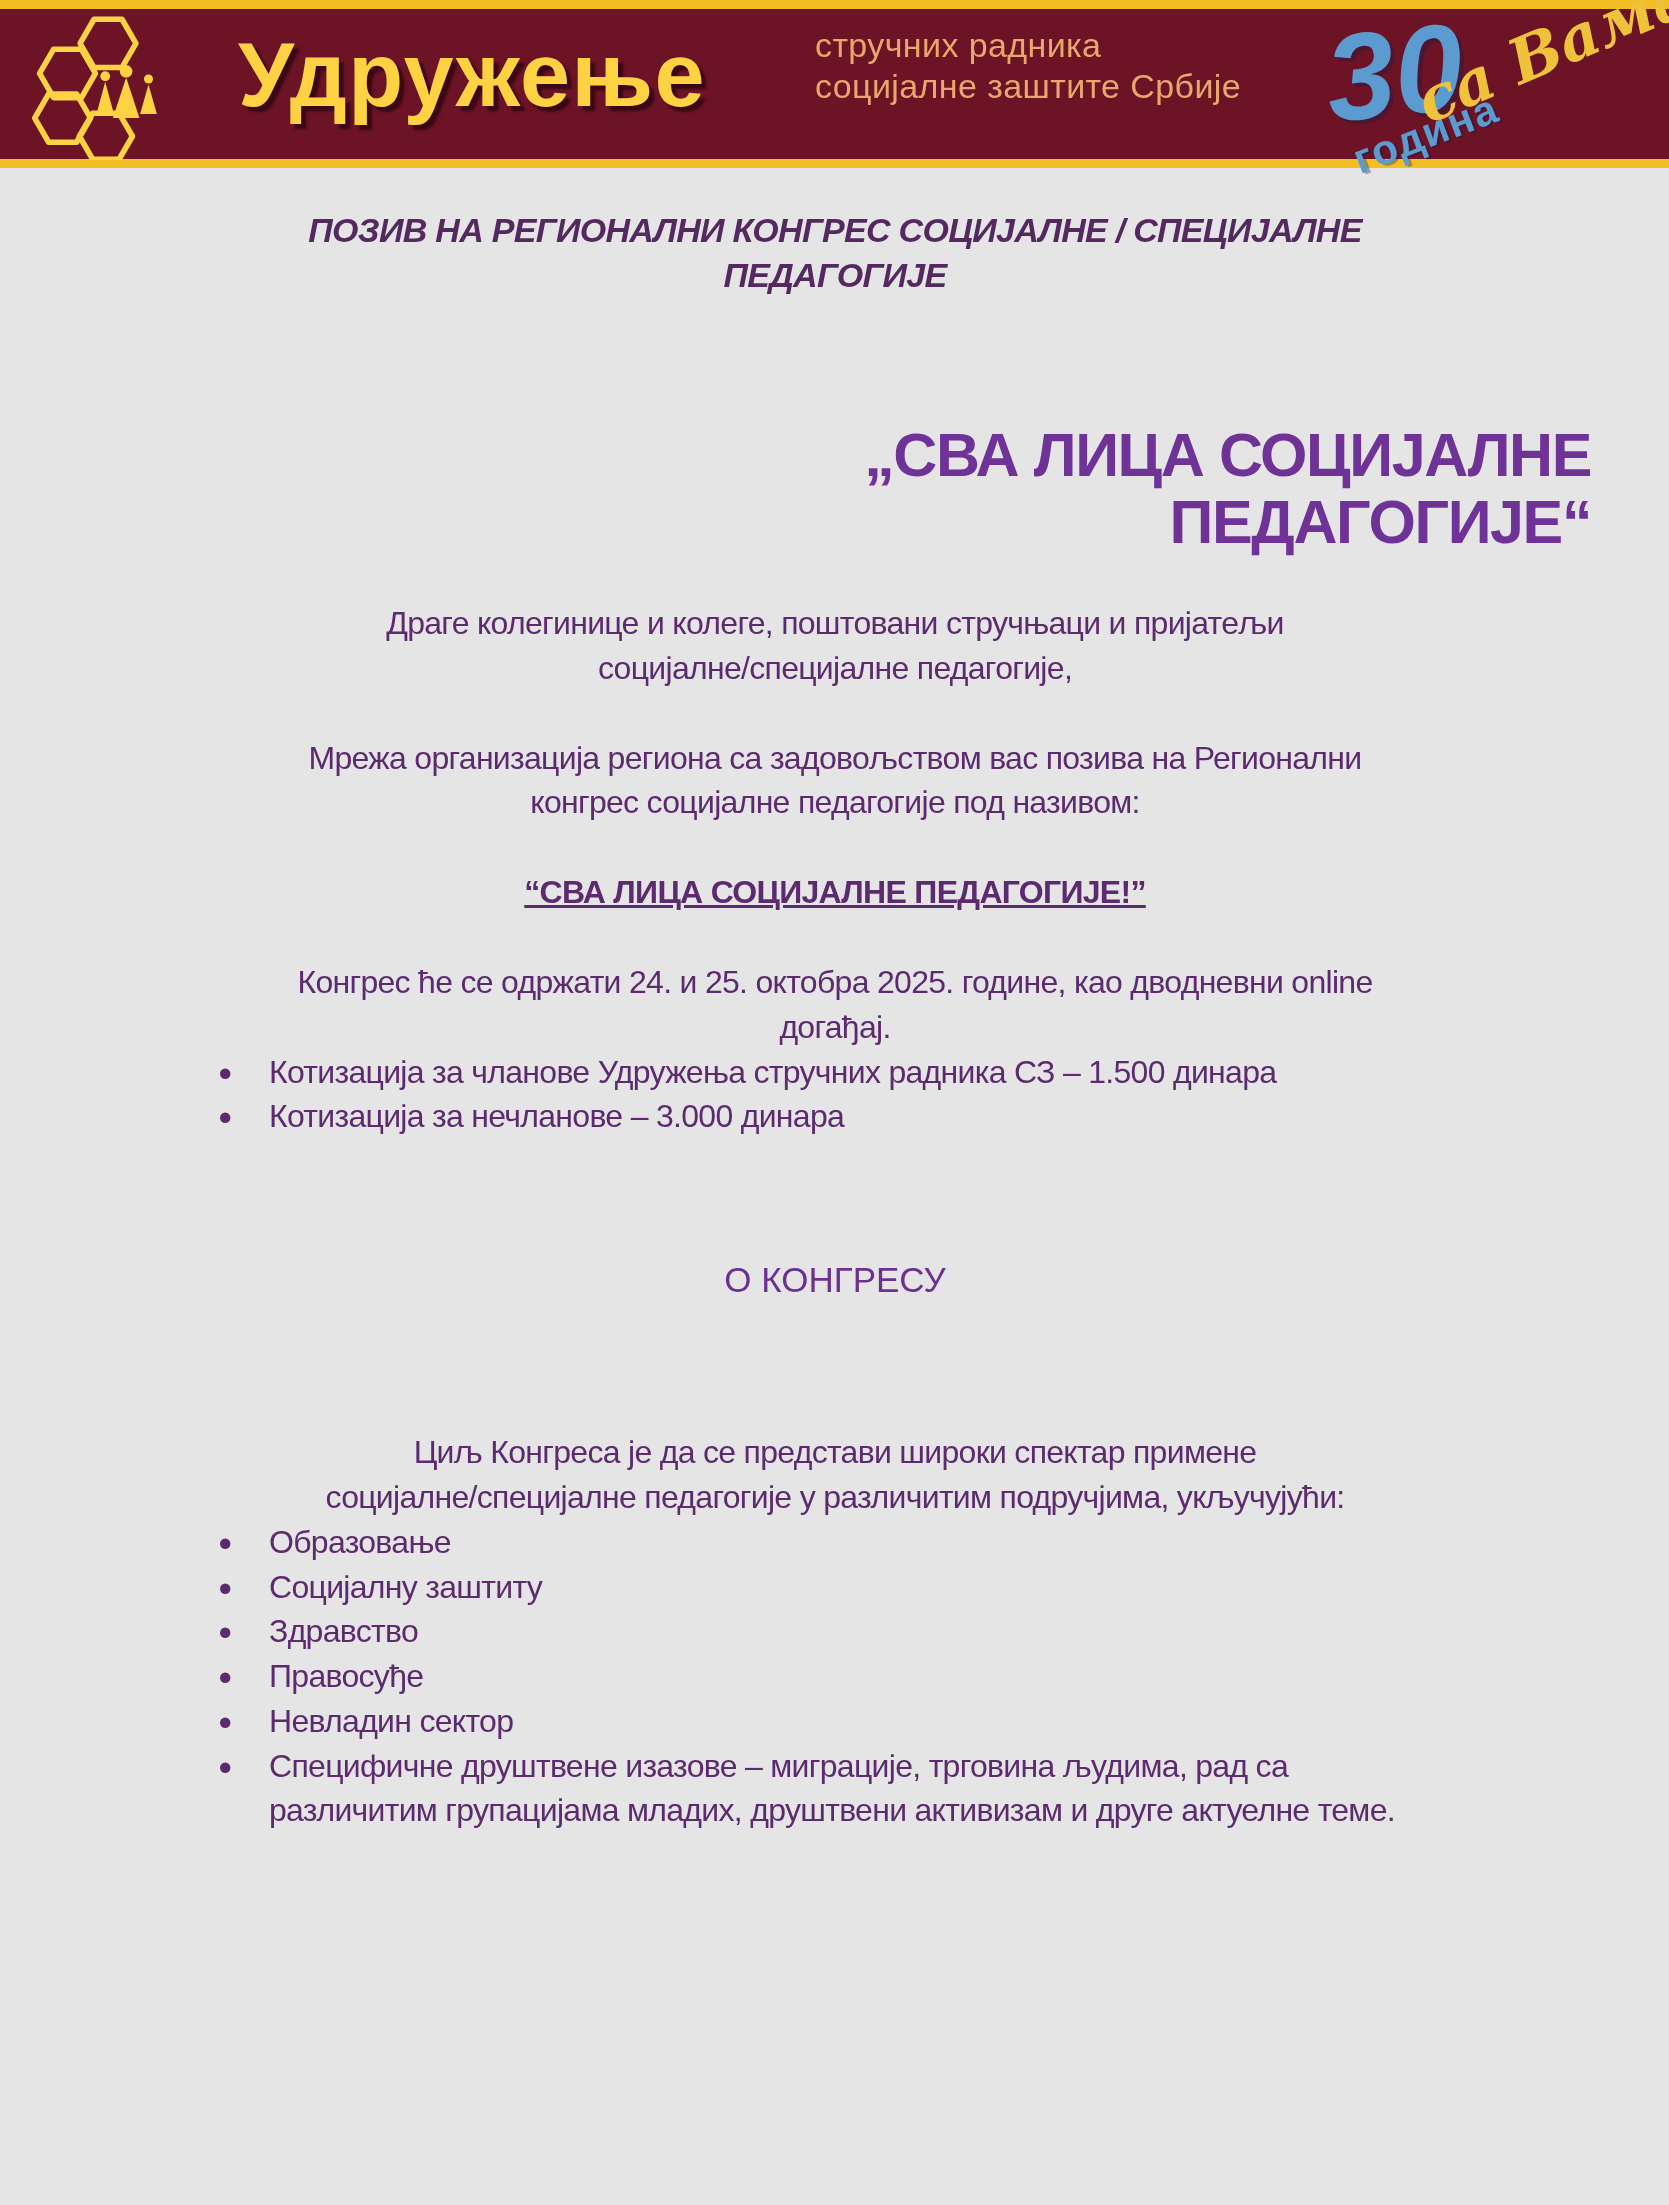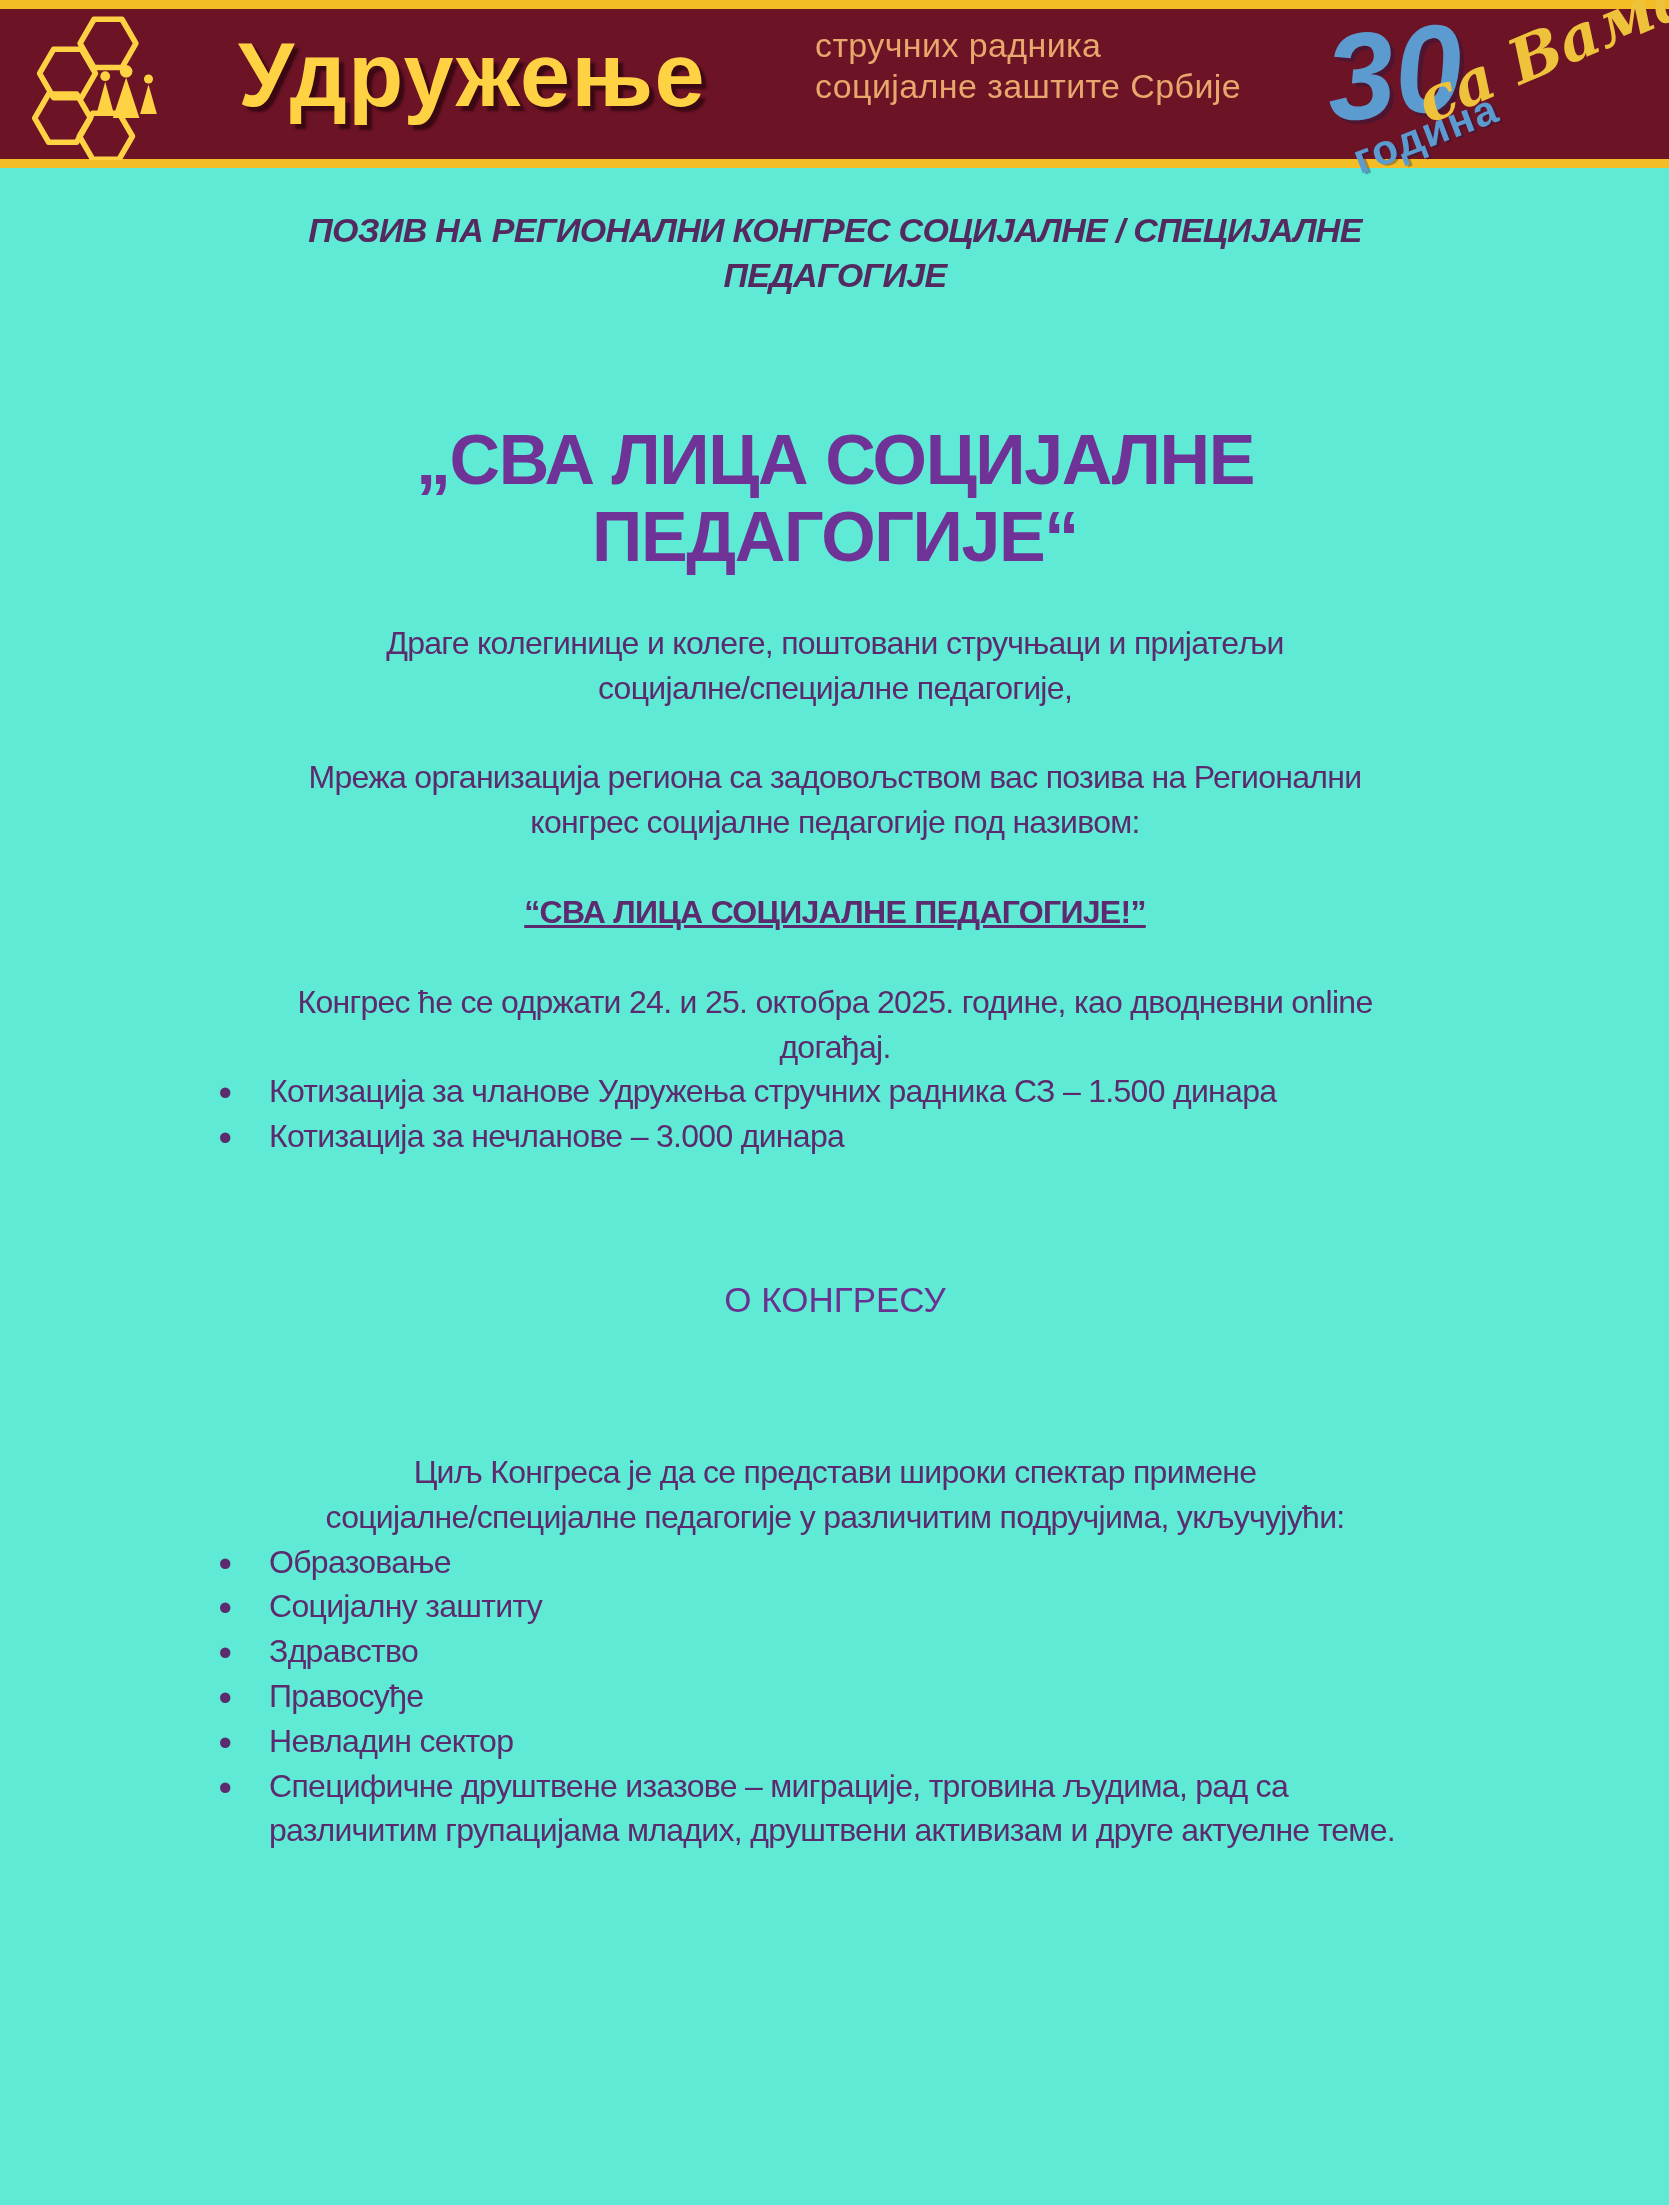--- a/index.html
+++ b/index.html
@@ -1,19 +1,19 @@
 <!DOCTYPE html>
 <html style="font-size:11.6px"><head>
 <meta charset="utf-8">
 <style>
   html,body { margin:0; padding:0; background:#ffffff; }
   .page {
     position:relative;
     width:1670px; height:2205px;
-    background:#5eead4;
+    background:#e5e5e5;
     overflow:hidden;
     font-family:"Liberation Sans", sans-serif;
   }
 
   
   .banner {
     position:relative;
     height:168px;
     background:#6C1326;
     box-sizing:border-box;
@@ -63,22 +63,22 @@
   
   .content { color:#5C2A6E; }
   .doc-heading {
     margin:40px 112px 0;
     text-align:center;
     font-size:34px; font-weight:bold; line-height:1.32;
     letter-spacing:-0.7px; color:#54295F;font-style:italic;
   }
   .doc-title {
     margin:124px 79px 12px;
-    text-align:center;
-    font-size:70px; font-weight:bold; line-height:1.1;
+    text-align:right;
+    font-size:61px; font-weight:bold; line-height:1.1;
     letter-spacing:-1.4px; color:#6F3397;
   }
   .date-line {
     margin:24.6px 112px 0;
     text-align:center;
     font-size:32px; letter-spacing:-0.7px; line-height:1.4;
   }
   .para {
     margin:45px 112px 0;
     text-align:center;

